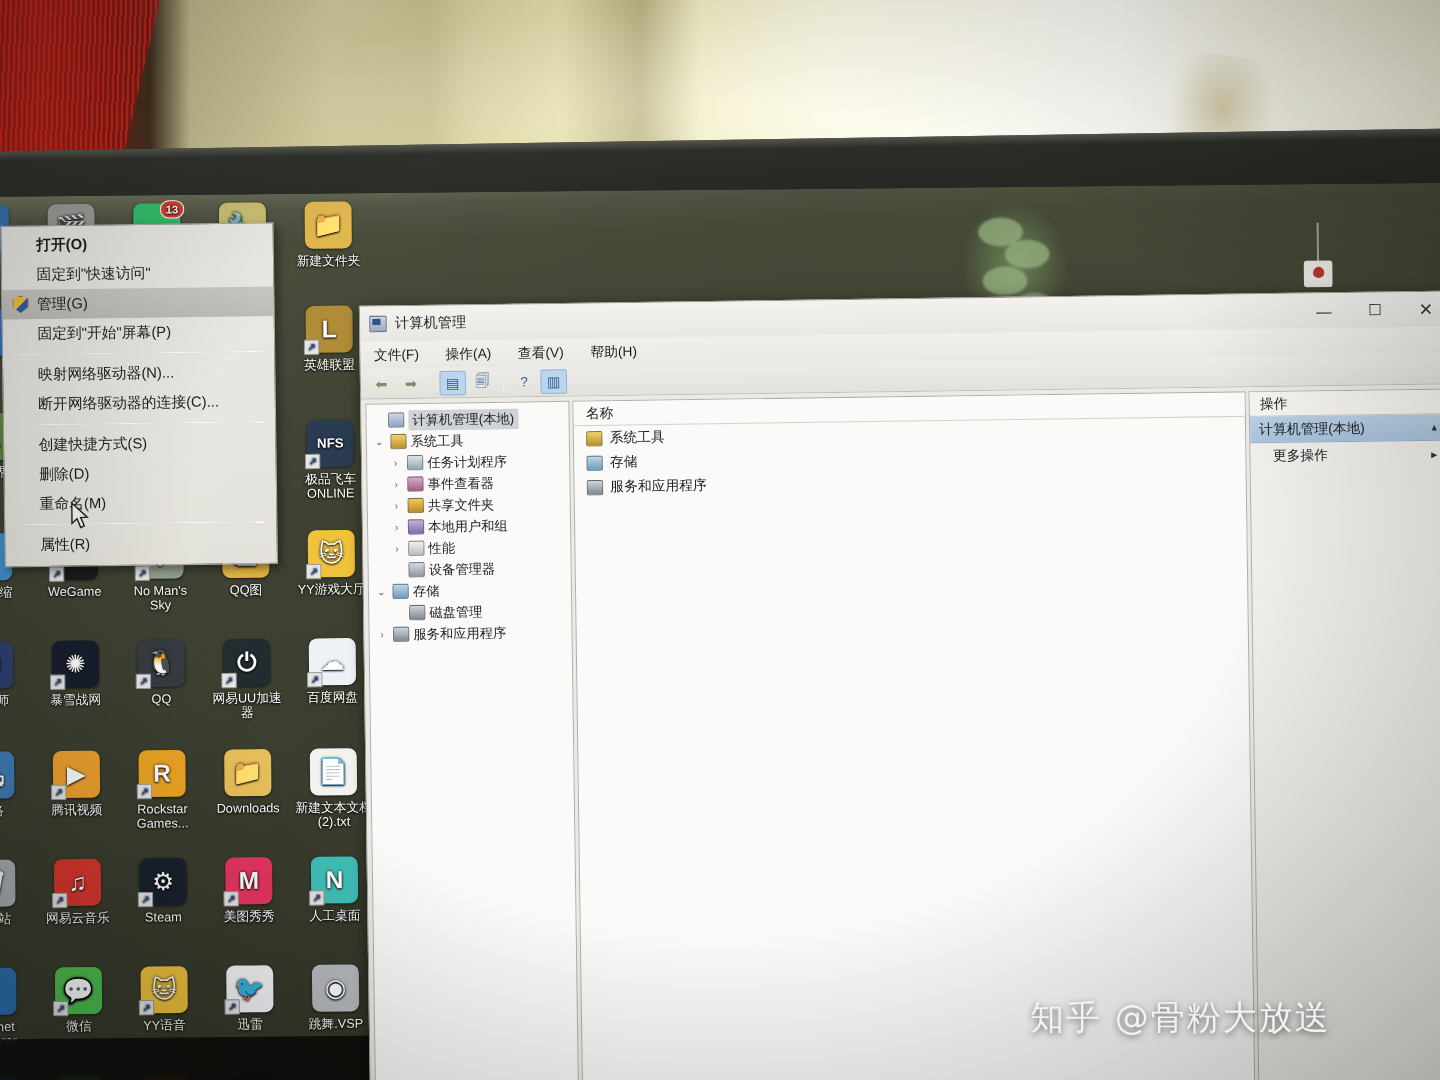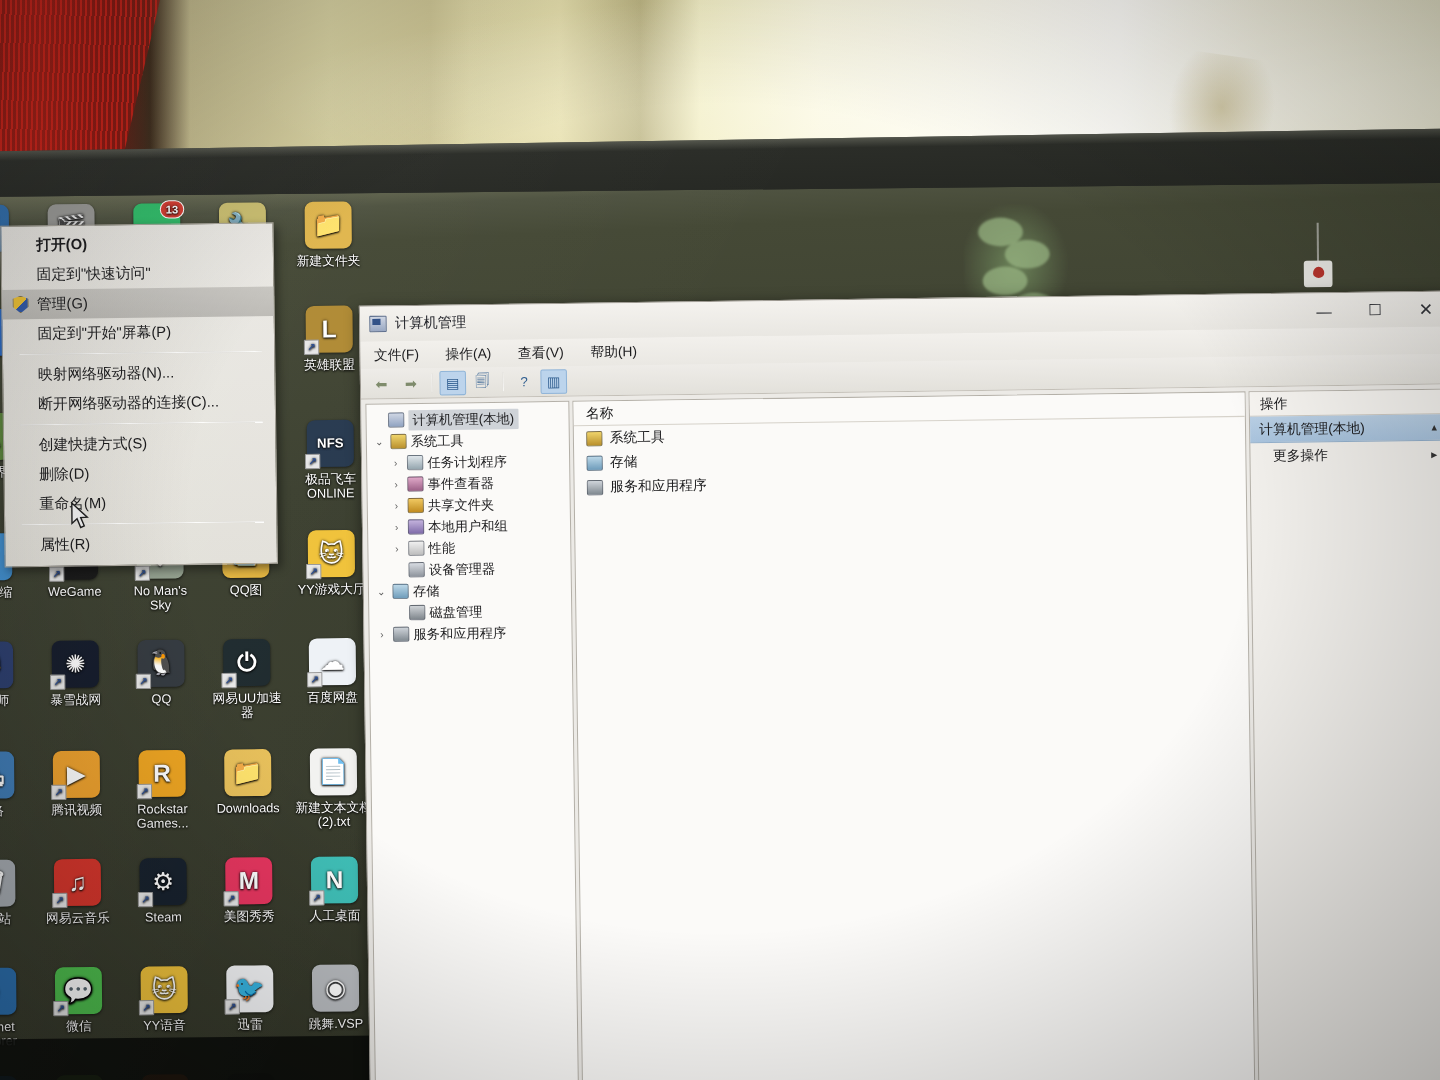--- a/index.html
+++ b/index.html
@@ -633,14 +633,15 @@
       </div>
 
     <div class="cursor">
       <svg width="22" height="30" viewBox="0 0 22 30">
         <path d="M1 1 L1 21 L6 16.5 L9.5 25 L13 23.4 L9.6 15.3 L16 15 Z" fill="#f2f2f2" stroke="#1c1c1c" stroke-width="1.4"></path>
       </svg>
     </div>
 
   </div>
 
+  <div class="watermark">知乎 @骨粉大放送</div>
   <div class="photo-fx"></div>
 </div>
 
 </body></html>

